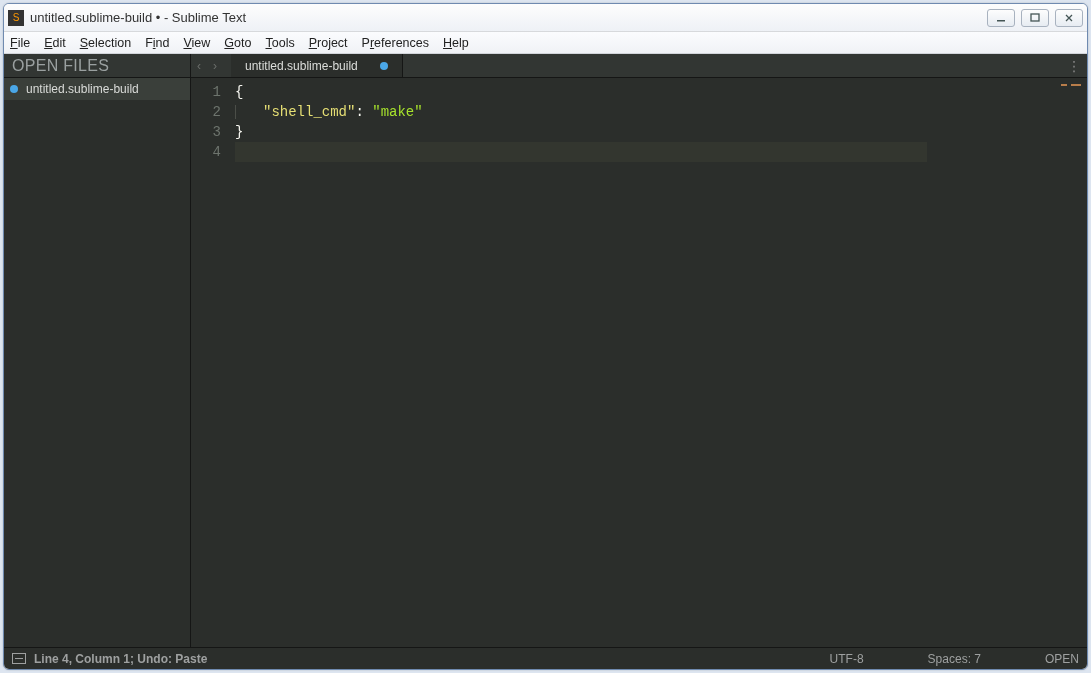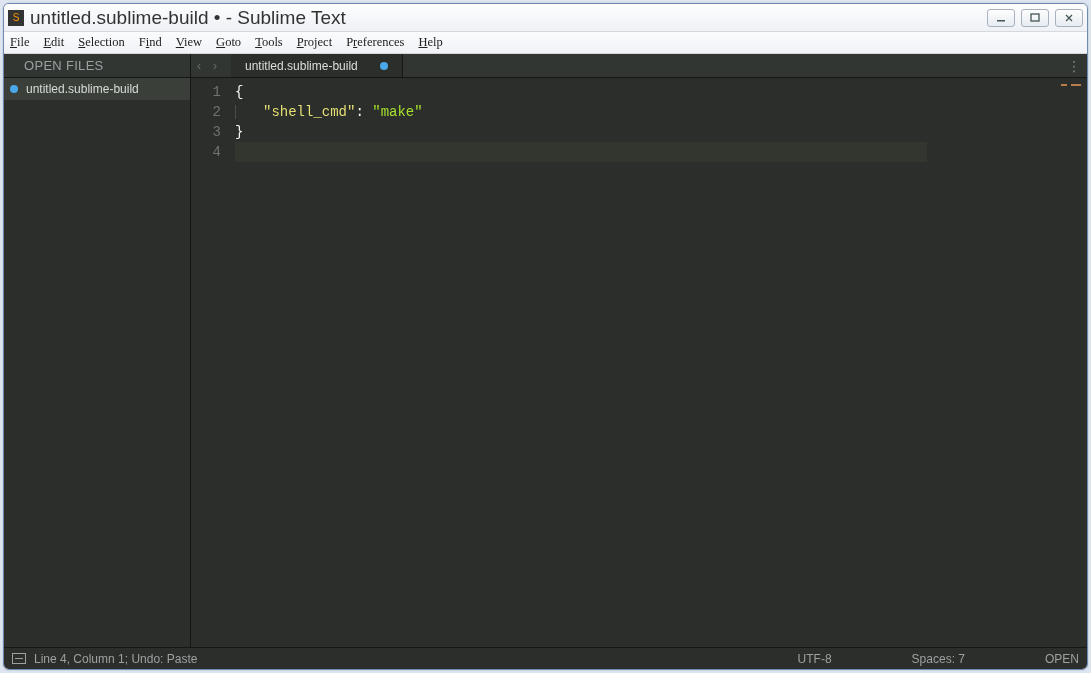--- a/index.html
+++ b/index.html
@@ -34,62 +34,62 @@
     padding: 0 4px;
     color: #333;
   }
   .titlebar .app-icon {
     width: 16px; height: 16px;
     background: #333;
     margin-right: 6px;
     display: flex; align-items:center; justify-content:center;
     font-size:10px; color:#f90;
   }
-  .titlebar .title { flex:1; font-size:19px; color:#333; }
+  .titlebar .title { flex:1; font-size:13px; color:#333; }
   .win-controls { display:flex; gap:6px; }
   .win-btn {
     width:28px; height:18px;
     border:1px solid #a8b2bf;
     border-radius:3px;
     background:linear-gradient(#fdfdfd,#e7ecf2);
     display:flex; align-items:center; justify-content:center;
     font-size:11px; color:#445;
     cursor:pointer;
   }
   .menubar {
     height:22px;
     background:linear-gradient(#fbfcfe,#f0f2f6);
     border-bottom:1px solid #d2d5da;
     display:flex; align-items:center;
     padding:0 6px;
     font-size:12.5px;
     color:#222;
   }
-  .menu-item { margin-right:14px; cursor:pointer;font-family:Liberation Serif, serif; }
+  .menu-item { margin-right:14px; cursor:pointer; }
   .menu-item u { text-decoration:underline; }
   .client {
     flex:1;
     display:flex;
     background:#2b2e2b;
     min-height:0;
   }
   .sidebar {
     width:187px;
     background:#2b2e2b;
     border-right:1px solid #151615;
     display:flex; flex-direction:column;
     color:#9ea0a0;
   }
   .sidebar-header {
     height:24px;
     background:#323633;
     border-bottom:1px solid #151615;
     display:flex; align-items:center;
-    padding-left:20px;
-    font-size:13px; color:#9aa0a0;
+    padding-left:8px;
+    font-size:16px; color:#9aa0a0;
     letter-spacing:.3px;
     justify-content:space-between;
   }
   .sidebar-file {
     height:22px; display:flex; align-items:center;
     background:#3a3f3a;
     color:#d9dbd8; font-size:12px;
     padding-left:6px; cursor:pointer;
   }
   .sidebar-file .dot {
@@ -174,31 +174,31 @@
   .minimap .mm1 { position:absolute; right:6px; top:6px; width:10px; height:2px; background:#b87d4a; }
   .minimap .mm2 { position:absolute; right:20px; top:6px; width:6px; height:2px; background:#b87d4a; }
   .statusbar {
     height:22px;
     background:#2b2e2b;
     border-top:1px solid #151615;
     display:flex; align-items:center;
     color:#9ea0a0; font-size:12px;
     padding:0 8px;
   }
-  .statusbar .sb-left { display:flex; align-items:center; gap:8px; }
+  .statusbar .sb-left { display:flex; align-items:center; gap:8px;font-weight:bold; }
   .status-icon {
     width:14px; height:11px; border:1.3px solid #9ea0a0;
     display:inline-block; position:relative;
   }
   .status-icon::after {
     content:""; position:absolute; left:2px; top:4px; width:8px; height:1px;
     background:#9ea0a0;
   }
   .statusbar .spacer { flex:1; }
-  .sb-item { margin-left:40px; cursor:pointer;padding-left:40px; }
+  .sb-item { margin-left:24px; cursor:pointer;padding-left:40px; }
 </style>
 </head>
 <body>
 
 <div class="window">
 
   <div class="titlebar">
     <div class="app-icon">S</div>
     <div class="title">untitled.sublime-build • - Sublime Text</div>
     <div class="win-controls">

